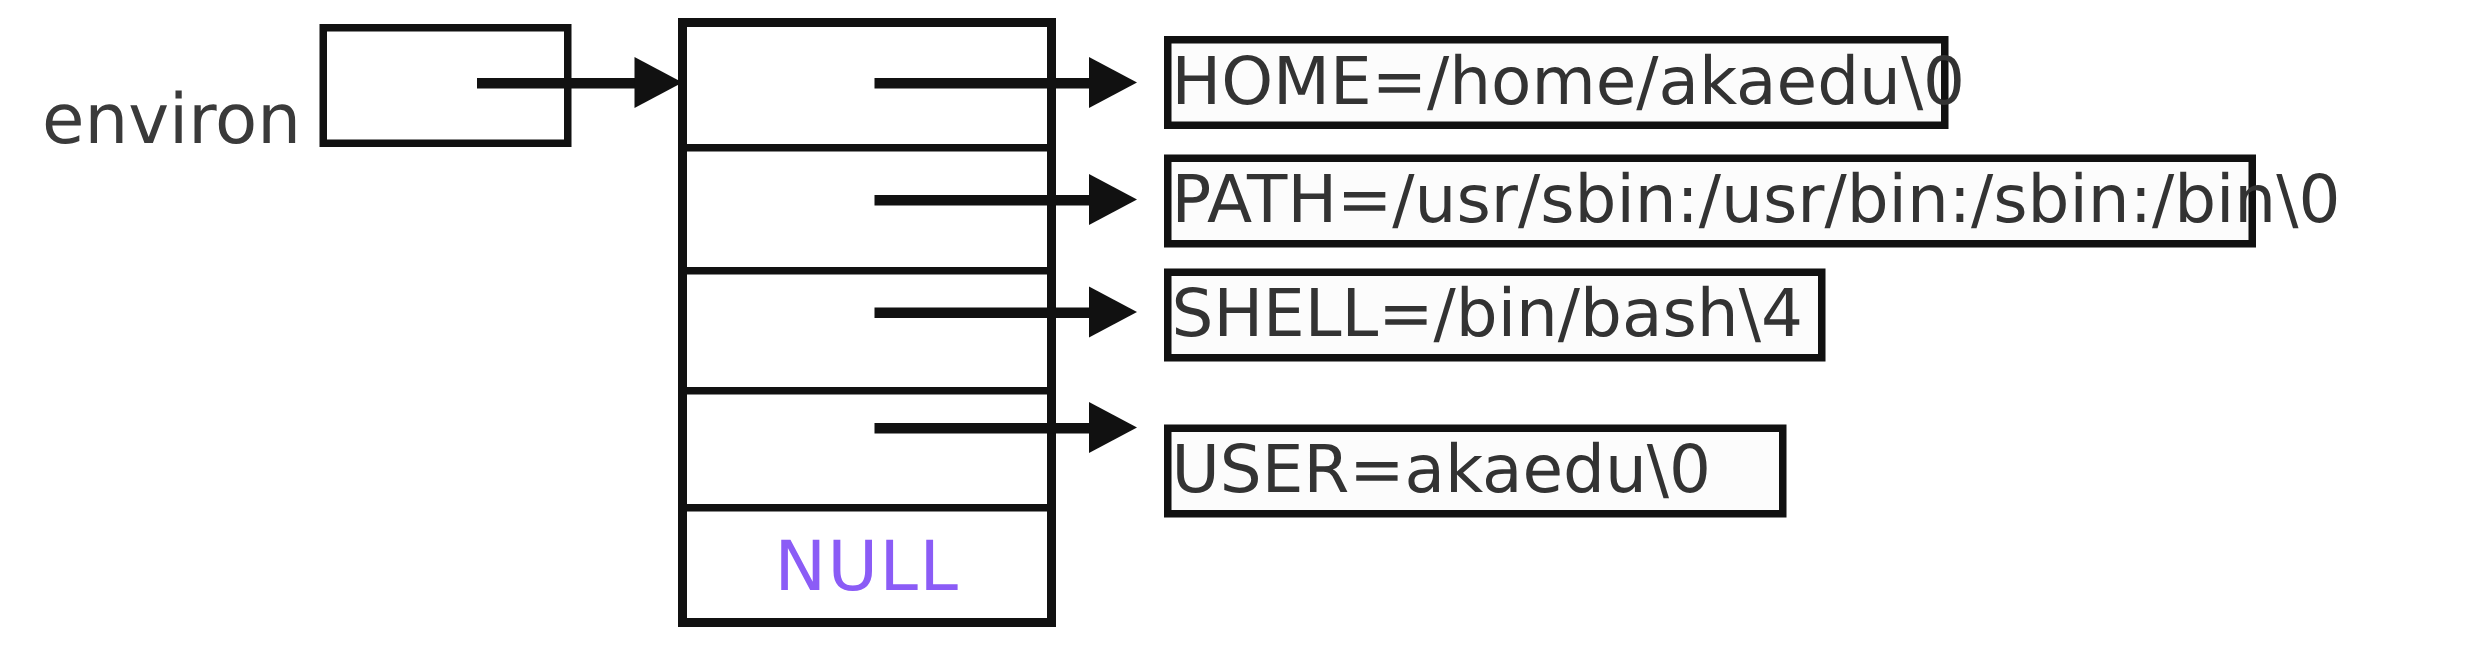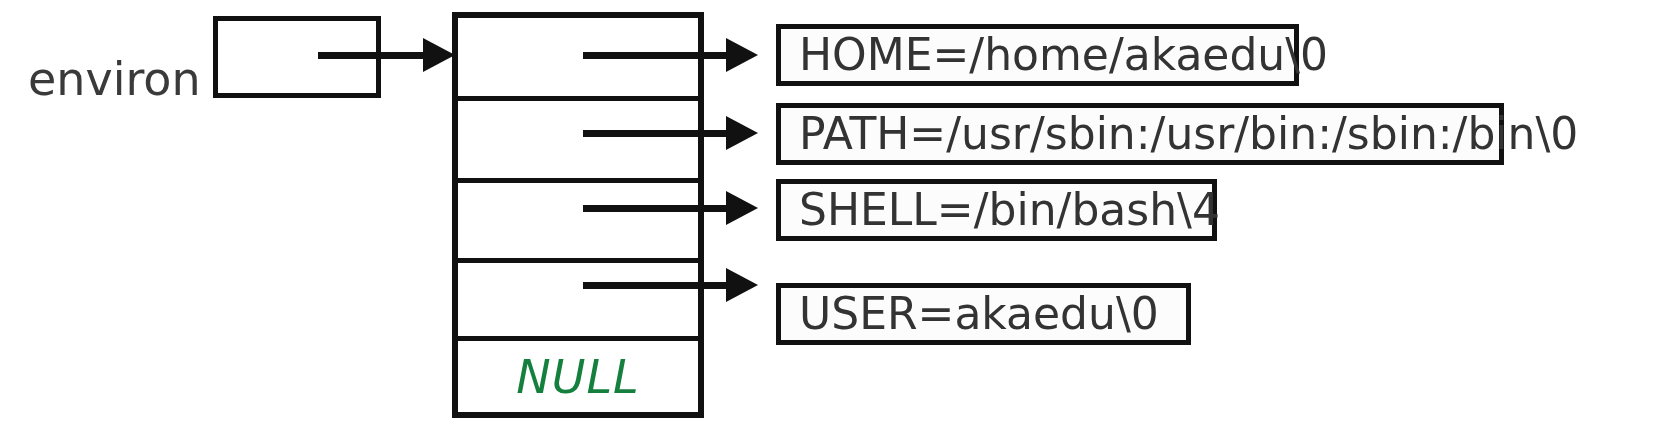--- a/index.html
+++ b/index.html
@@ -29,21 +29,21 @@
     border: 5px solid #111111;
     background: #ffffff;
   }
   .strbox {
     position: absolute;
     box-sizing: border-box;
     border: 5px solid #111111;
     background: #fcfcfc;
     display: flex;
     align-items: center;
-    padding-left: 18px;
+    padding-left: 0;
   }
   .strbox .txt {
     color: #333333;
     white-space: pre;
     line-height: 1;
     font-size: 44px;
   }
 
   
   #envarray {
@@ -65,25 +65,24 @@
   }
   .nullcell {
     position: absolute;
     left: 0;
     width: 100%;
     display: flex;
     align-items: center;
     justify-content: center;
   }
   .nullcell .txt {
-    color: #15803d;
+    color: #8b5cf6;
     font-size: 46px;
     line-height: 1;
     letter-spacing: 1px;
-    font-style: italic;
   }
 
   
   .conn {
     position: absolute;
     height: 0;
   }
   .conn .shaft {
     position: absolute;
     left: 0;

